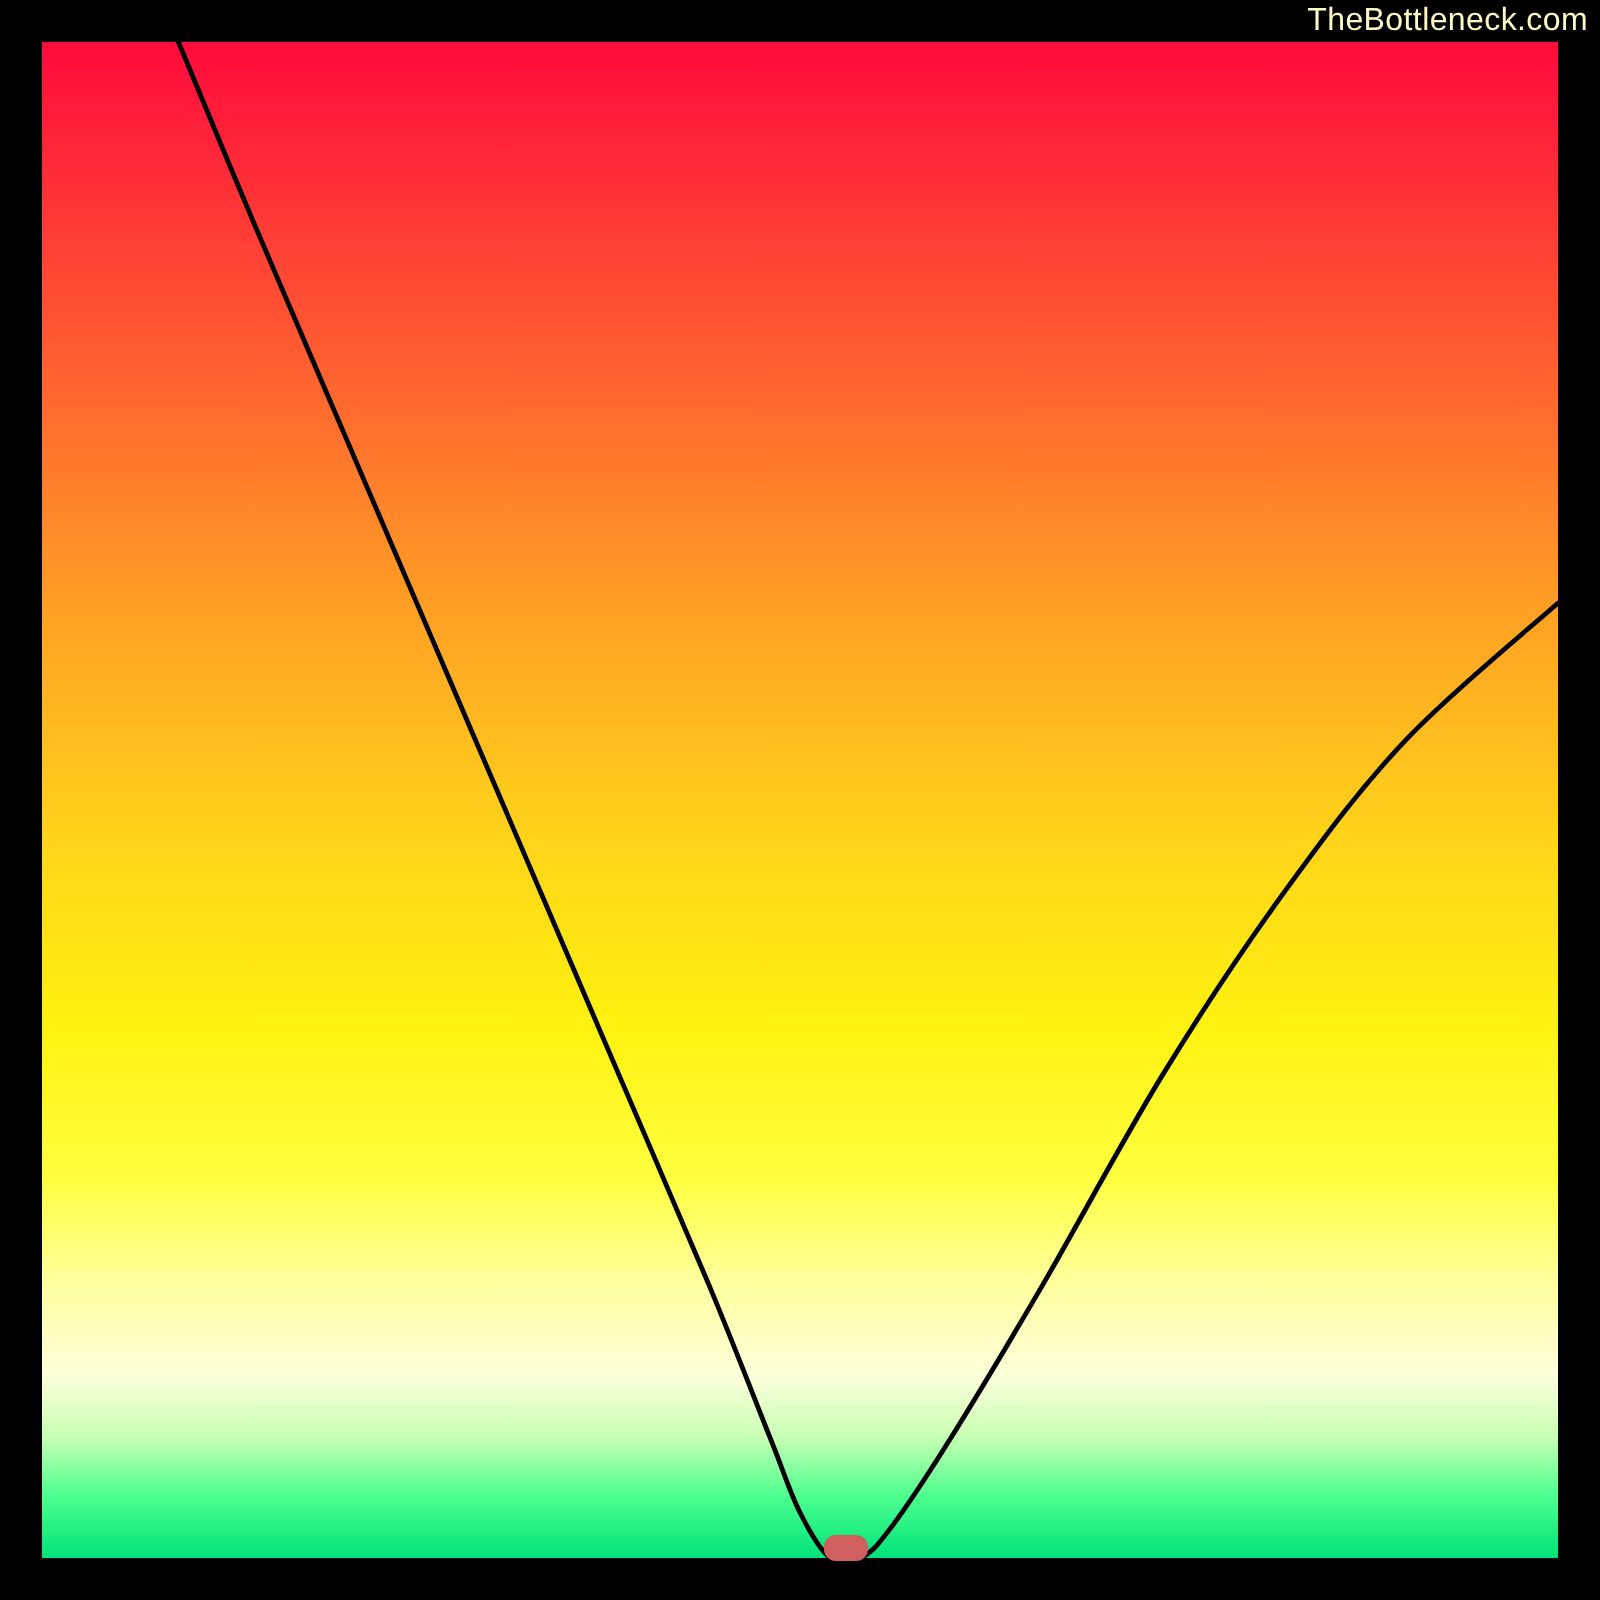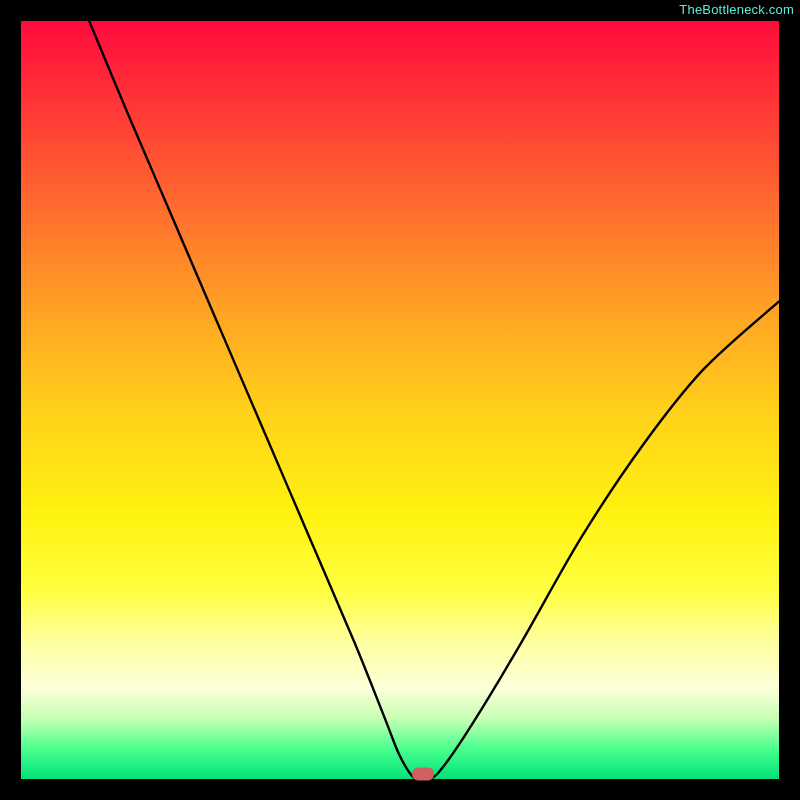--- a/index.html
+++ b/index.html
@@ -24,22 +24,22 @@
       #fdffda 88%,
       #c8ffb4 92%,
       #4bff8e 96%,
       #00e27a 100%);
   }
 
   .attribution {
     position: absolute;
     top: 2px;
     right: 6px;
-    color: #5eead4;
-    font-size: 13px;
+    color: #fef9c3;
+    font-size: 16px;
     font-weight: 500;
     letter-spacing: 0.2px;
   }
 
   svg.plot {
     position: absolute;
     left: 0; top: 0;
     width: 758px; height: 758px;
     overflow: visible;
   }

